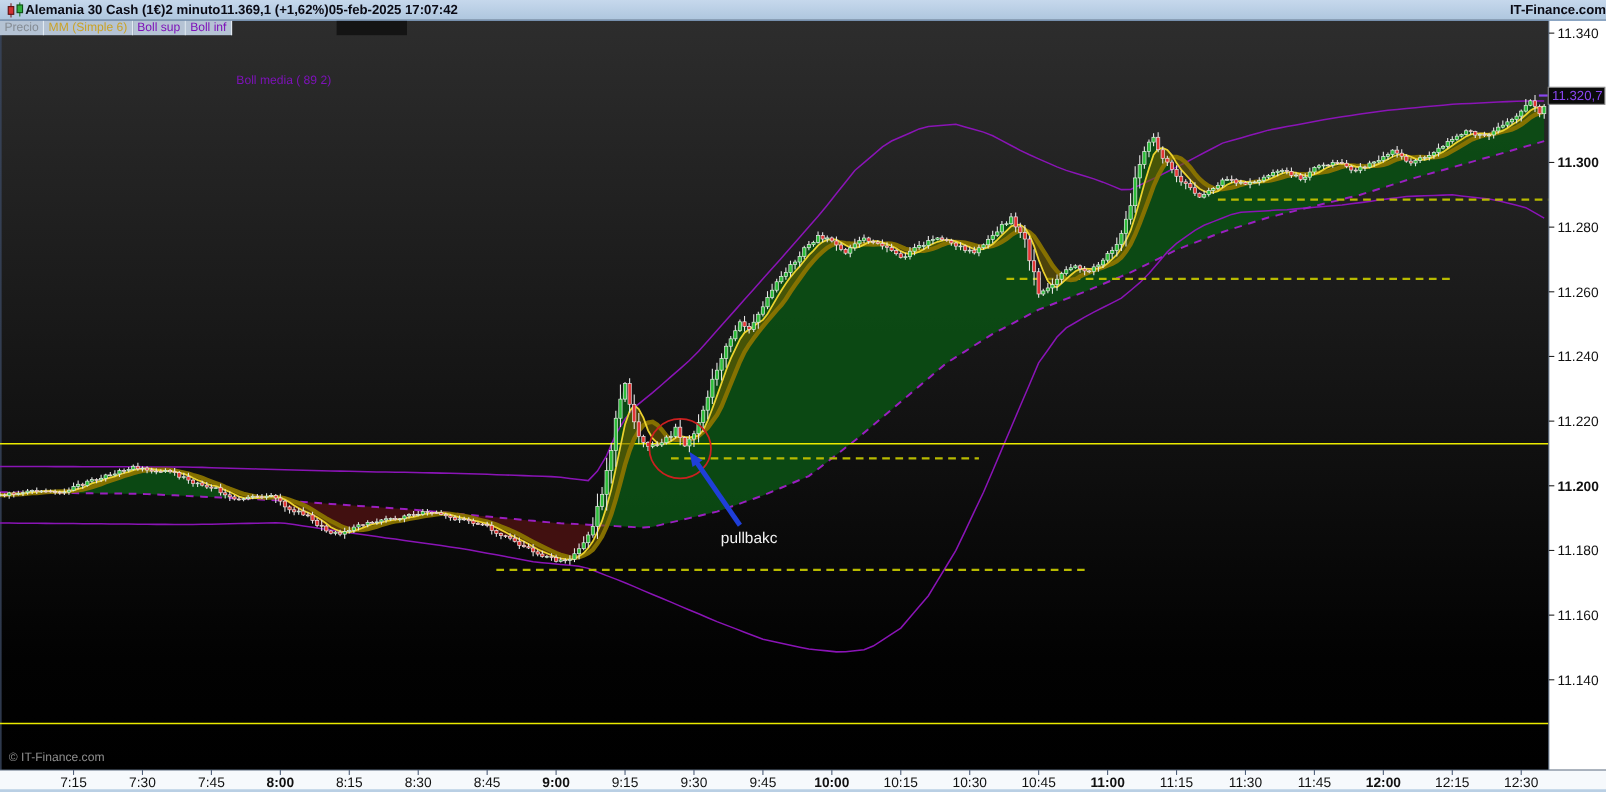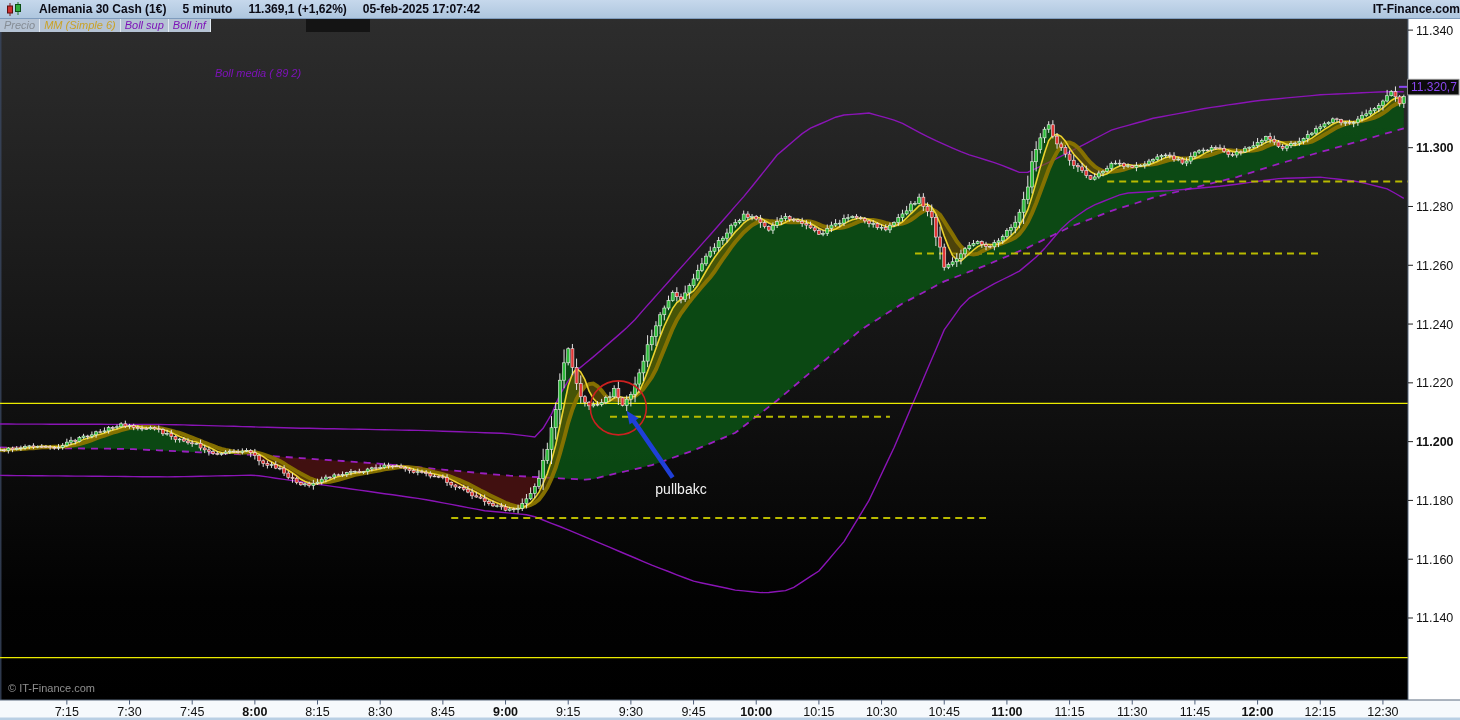--- a/index.html
+++ b/index.html
@@ -1,46 +1,46 @@
 <!DOCTYPE html>
 <html><head>
 <meta charset="utf-8">
 <style>
   html,body{margin:0;padding:0;background:#000;}
   #page{position:relative;width:1460px;height:720px;overflow:hidden;
         font-family:"Liberation Sans",sans-serif;background:#000;}
   #titlebar{position:absolute;top:0;left:0;width:1460px;height:18px;
     background:linear-gradient(#c6d8ec,#aec6de);
     border-bottom:1px solid #7f9cbd;display:flex;align-items:center;
-    gap:16px;font-size:12px;font-weight:bold;color:#0a0a14;z-index:3;}
+    font-size:12px;font-weight:bold;color:#0a0a14;z-index:3;}
   #titlebar .pad{padding-left:5px;display:flex;align-items:center;}
   #titlebar .brand{margin-left:auto;padding-right:0;}
   #legendrow{position:absolute;top:19px;left:0;height:13px;display:flex;z-index:3;}
   .leg{font-size:11px;line-height:13px;padding:0 4px;background:#b5c3d4;
-       border-right:1px solid #e2eaf2;white-space:nowrap;font-style:italic;}
+       border-right:1px solid #e2eaf2;white-space:nowrap;}
   .leg-stub{width:56px;background:#141414;border-right:none;}
   svg{position:absolute;top:0;left:0;z-index:1;}
   text{font-family:"Liberation Sans",sans-serif;}
 </style>
 </head>
 <body>
 
 <div id="page">
 
   <div id="titlebar">
     <span class="pad">
       <svg width="18" height="15" style="position:static">
         <line x1="5" y1="1" x2="5" y2="14" stroke="#7a2020" stroke-width="1"></line>
         <rect x="2.5" y="4" width="5" height="7" fill="#d03030" stroke="#5a1010"></rect>
         <line x1="13" y1="0" x2="13" y2="13" stroke="#1f7a2a" stroke-width="1"></line>
         <rect x="10.5" y="2.5" width="5" height="7" fill="#2fae3c" stroke="#0c4d14"></rect>
       </svg>
     </span>
     <span>Alemania 30 Cash (1€)</span>
-    <span>5 minuto</span>
+    <span>2 minuto</span>
     <span>11.369,1 (+1,62%)</span>
     <span>05-feb-2025 17:07:42</span>
     <span class="brand">IT-Finance.com</span>
   </div>
 
   <div id="legendrow">
       <div class="leg" style="color: rgb(133, 140, 148);">Precio</div>
       <div class="leg" style="color: rgb(201, 162, 39);">MM (Simple 6)</div>
       <div class="leg" style="color: rgb(125, 18, 184); text-align: center;">Boll sup</div>
       <div class="leg" style="color: rgb(125, 18, 184);">Boll inf</div>

